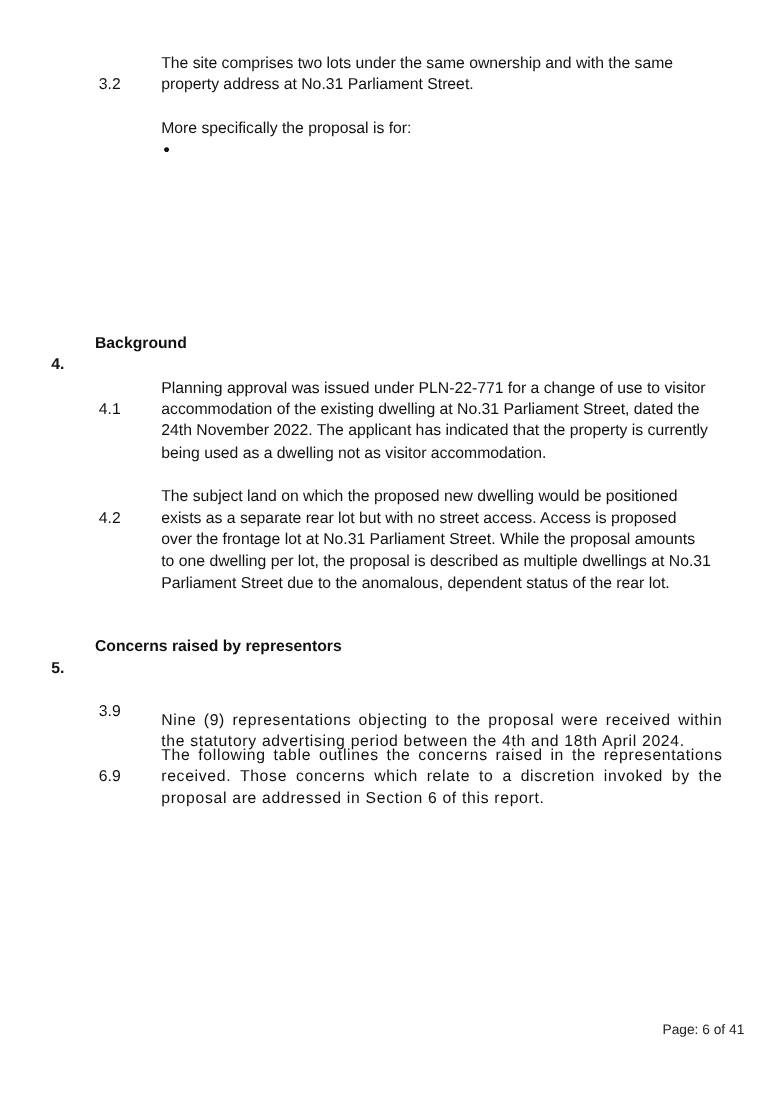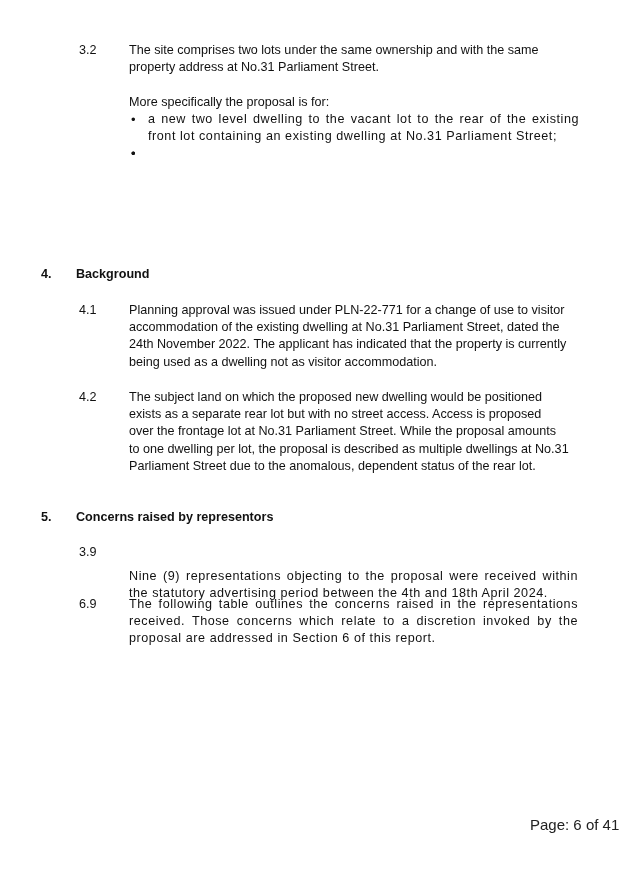--- a/index.html
+++ b/index.html
@@ -2,43 +2,42 @@
 <html><head>
 <meta charset="utf-8">
 <style>
   html, body { margin: 0; padding: 0; background: #ffffff; }
   body {
     width: 622px; height: 880px; position: relative; overflow: hidden;
     font-family: "Liberation Sans", sans-serif; color: #111111;
     font-size: 12.6px; line-height: 17.2px;
   }
   .abs { position: absolute; }
-  .num { position: absolute; }
+  .num { position: absolute; margin-top: 17px; }
   .text { position: absolute; }
   .justify { text-align: justify; text-align-last: left; }
   .spaced { letter-spacing: 0.55px; }
   .heading { font-weight: bold; }
   ul.bullets { list-style: none; margin: 0; padding: 0; }
   ul.bullets li { position: relative; padding-left: 19px; margin: 0; }
   ul.bullets li .bullet {
     position: absolute; left: 2px; top: 0; font-size: 13px;
   }
-  .footer { font-size: 15px; color: #222; }
+  .footer { font-size: 11px; color: #222; }
 </style>
 </head>
 <body>
 
 <div>
   <div class="num" style="left:79px; top:42px;">3.2</div>
   <div class="text" style="left:129px; top:42px; width:450px;">The site comprises two lots under the same ownership and with the same property address at No.31 Parliament Street.</div>
   <div class="text" style="left:129px; top:94px; width:450px;">More specifically the proposal is for:</div>
   <ul class="bullets abs spaced" style="left:129px; top:111px; width:450px;">
     <li class="justify">
       <span class="bullet">•</span>
-      <span>a new two level dwelling to the vacant lot to the rear of the existing front lot containing an existing dwelling at No.31 Parliament Street;</span>
     </li>
     <li class="justify">
       <span class="bullet">•</span>
     </li>
     <li class="justify" style="letter-spacing:0.1px;">
       <span class="bullet">•</span>
     </li>
   </ul>
 </div>
 

